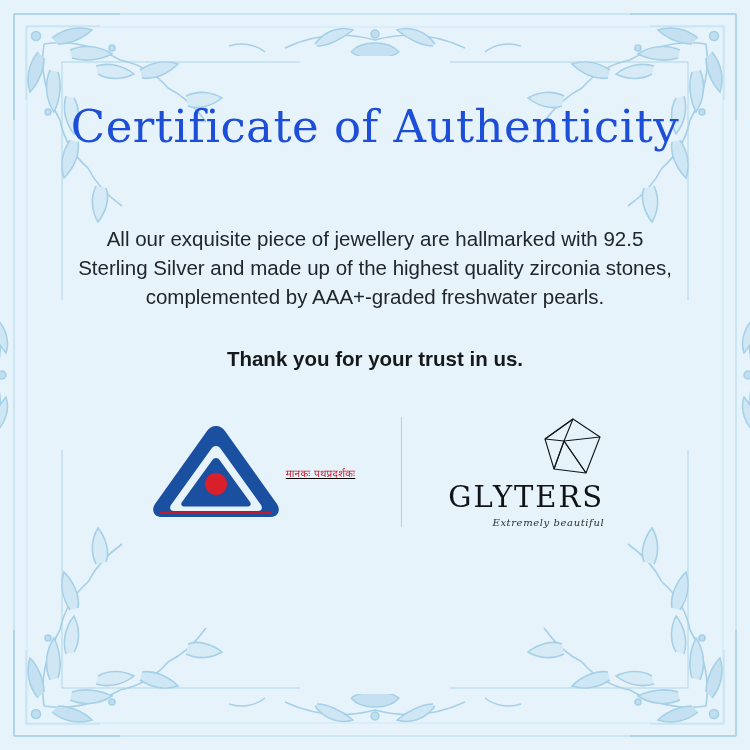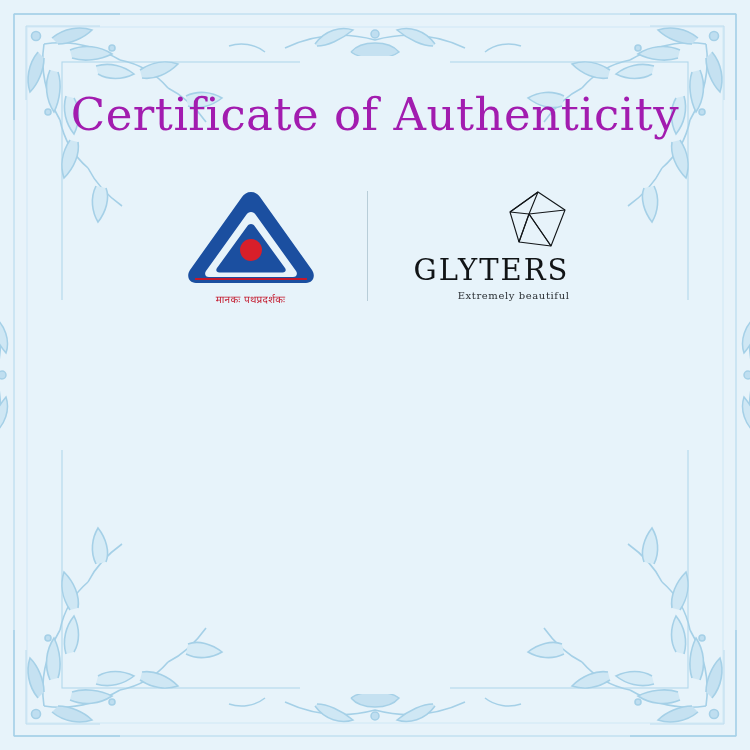--- a/index.html
+++ b/index.html
@@ -39,25 +39,25 @@
     top: 60px;
     width: 630px;
     height: 630px;
     display: flex;
     flex-direction: column;
     align-items: center;
     text-align: center;
   }
 
   .title {
-    margin-top: 30px;
+    margin-top: 42px;
     font-family: "DejaVu Serif", "Liberation Serif", serif;
     font-size: 45px;
     letter-spacing: 0.5px;
-    color: #a21caf;
+    color: #1d4ed8;
     font-weight: 400;
     line-height: 1.1;
     white-space: nowrap;
   }
 
   .para {
     color: #20262b;
     font-size: 20.5px;
     line-height: 1.42;
     font-weight: 400;
@@ -84,23 +84,23 @@
   .logos {
     margin-top: 46px;
     display: flex;
     align-items: center;
     justify-content: center;
     gap: 0px;
   }
 
   .logo-block {
     display: flex;
-    flex-direction: column;
     align-items: center;
     justify-content: center;
+    text-decoration: underline;
   }
 
   .bis-logo {
     width: 140px;
     height: 104px;
     position: relative;
   }
 
   .bis-caption {
     margin-top: 2px;
@@ -133,20 +133,21 @@
     font-family: "DejaVu Serif", "Liberation Serif", serif;
     font-size: 29px;
     letter-spacing: 2px;
     color: #111416;
     line-height: 1;
   }
 
   .brand-tag {
     margin-top: 5px;
     font-family: "DejaVu Serif", "Liberation Serif", serif;
+    font-style: italic;
     font-size: 10px;
     letter-spacing: 0.6px;
     color: #2a2f33;
   }
 </style>
 </head>
 <body>
 
 <div id="certificate">
 
@@ -205,22 +206,24 @@
     <rect x="300" y="56" width="150" height="14" fill="#e7f3fa"></rect>
     <rect x="300" y="680" width="150" height="14" fill="#e7f3fa"></rect>
     <rect x="56" y="300" width="14" height="150" fill="#e7f3fa"></rect>
     <rect x="680" y="300" width="14" height="150" fill="#e7f3fa"></rect>
   </svg>
 
   <div class="content">
 
     <div class="title">Certificate of Authenticity</div>
 
-
-
+    <div class="para para-1">All our exquisite piece of jewellery are hallmarked with 92.5 Sterling Silver and made up of the highest quality zirconia stones, complemented by AAA+-graded freshwater pearls.</div>
+
+
+    <div class="thanks">Thank you for your trust in us.</div>
 
     <div class="logos">
 
       <div class="logo-block">
         <svg class="bis-logo" viewBox="0 0 140 104" xmlns="http://www.w3.org/2000/svg">
 
           <path d="M70 6 C74 6 77 8 79 11 L131 84 C135 90 132 97 125 97 L15 97 C8 97 5 90 9 84 L61 11 C63 8 66 6 70 6 Z" fill="#1b4fa0"></path>
 
           <path d="M70 26 C72 26 73.5 27 74.5 28.5 L115 85 C117 88 115.5 91 112 91 L28 91 C24.5 91 23 88 25 85 L65.5 28.5 C66.5 27 68 26 70 26 Z" fill="#e7f3fa"></path>
 

